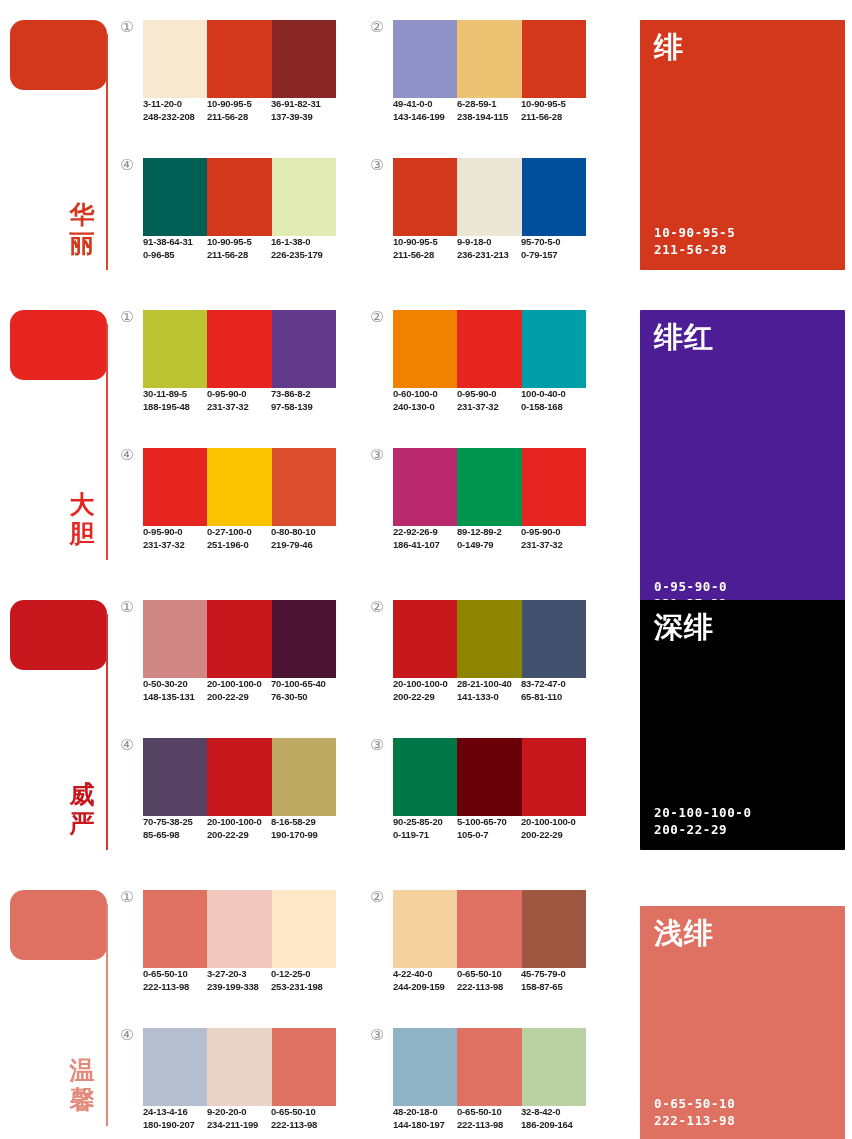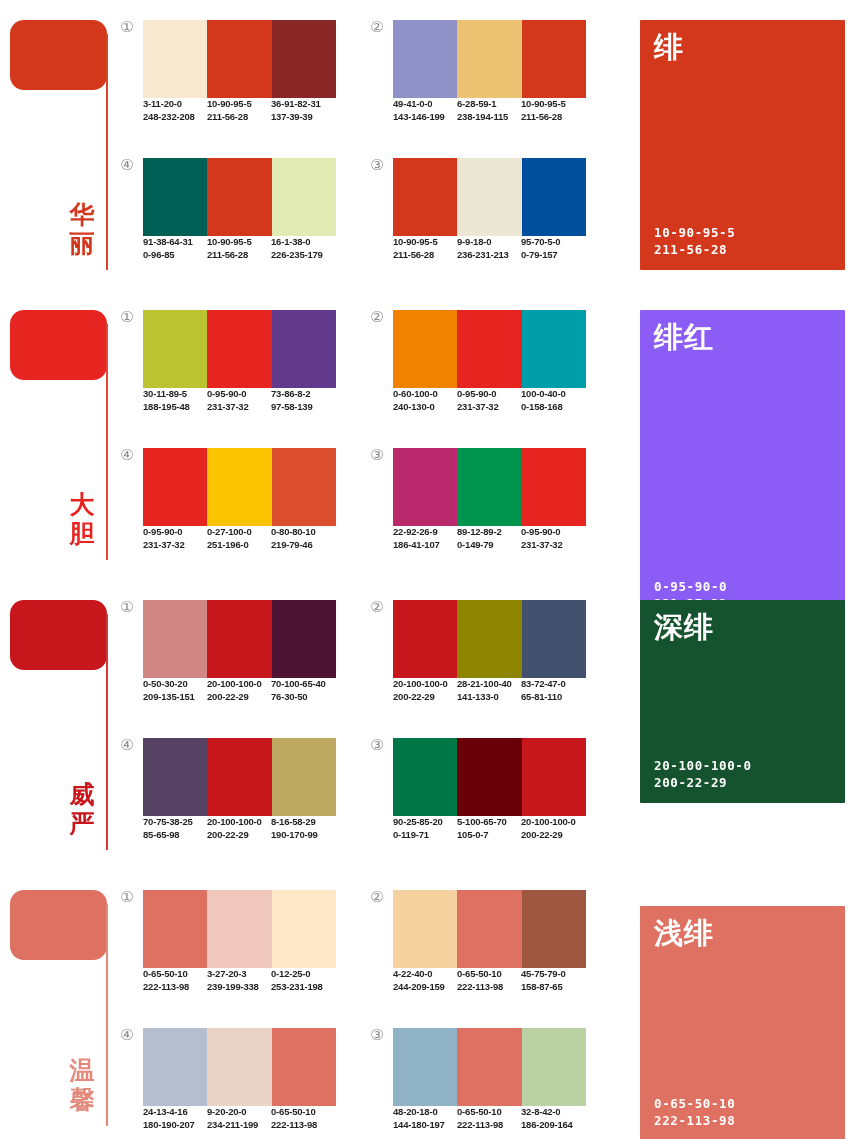--- a/index.html
+++ b/index.html
@@ -314,21 +314,21 @@
           <div class="cd">
             <div>89-12-89-2</div>
             <div>0-149-79</div>
           </div>
           <div class="cd">
             <div>0-95-90-0</div>
             <div>231-37-32</div>
           </div>
         </div>
       </div>
-      <div class="panel" style="background: #8b5cf6; top: 20px; height: 314px;">
+      <div class="panel" style="background: #4c1d95; top: 20px; height: 314px;">
         <div class="panel-title">绯红</div>
         <div class="panel-codes">
           <div>0-95-90-0</div>
           <div>231-37-32</div>
         </div>
       </div>
     </div>
     <div class="section" style="top: 580px; height: 290px;">
       <div class="chip" style="background: rgb(200, 22, 29);"></div>
       <div class="vrule" style="background: rgb(208, 58, 53); height: 236px;"></div>
@@ -339,21 +339,21 @@
       <div class="group" style="left: 143px; top: 20px;">
         <div class="marker">①</div>
         <div class="swatches">
           <div class="sw" style="background: rgb(209, 135, 131);"></div>
           <div class="sw" style="background: rgb(200, 22, 29);"></div>
           <div class="sw" style="background: rgb(76, 20, 50);"></div>
         </div>
         <div class="codes">
           <div class="cd">
             <div>0-50-30-20</div>
-            <div>209-135-151</div>
+            <div>148-135-131</div>
           </div>
           <div class="cd">
             <div>20-100-100-0</div>
             <div>200-22-29</div>
           </div>
           <div class="cd">
             <div>70-100-65-40</div>
             <div>76-30-50</div>
           </div>
         </div>
@@ -417,21 +417,21 @@
           <div class="cd">
             <div>5-100-65-70</div>
             <div>105-0-7</div>
           </div>
           <div class="cd">
             <div>20-100-100-0</div>
             <div>200-22-29</div>
           </div>
         </div>
       </div>
-      <div class="panel" style="background: #14532d; top: 20px; height: 203px;">
+      <div class="panel" style="background: #000000; top: 20px; height: 250px;">
         <div class="panel-title">深绯</div>
         <div class="panel-codes">
           <div>20-100-100-0</div>
           <div>200-22-29</div>
         </div>
       </div>
     </div>
     <div class="section" style="top: 870px; height: 269px;">
       <div class="chip" style="background: rgb(222, 113, 98);"></div>
       <div class="vrule" style="background: rgb(226, 137, 124); height: 222px;"></div>

